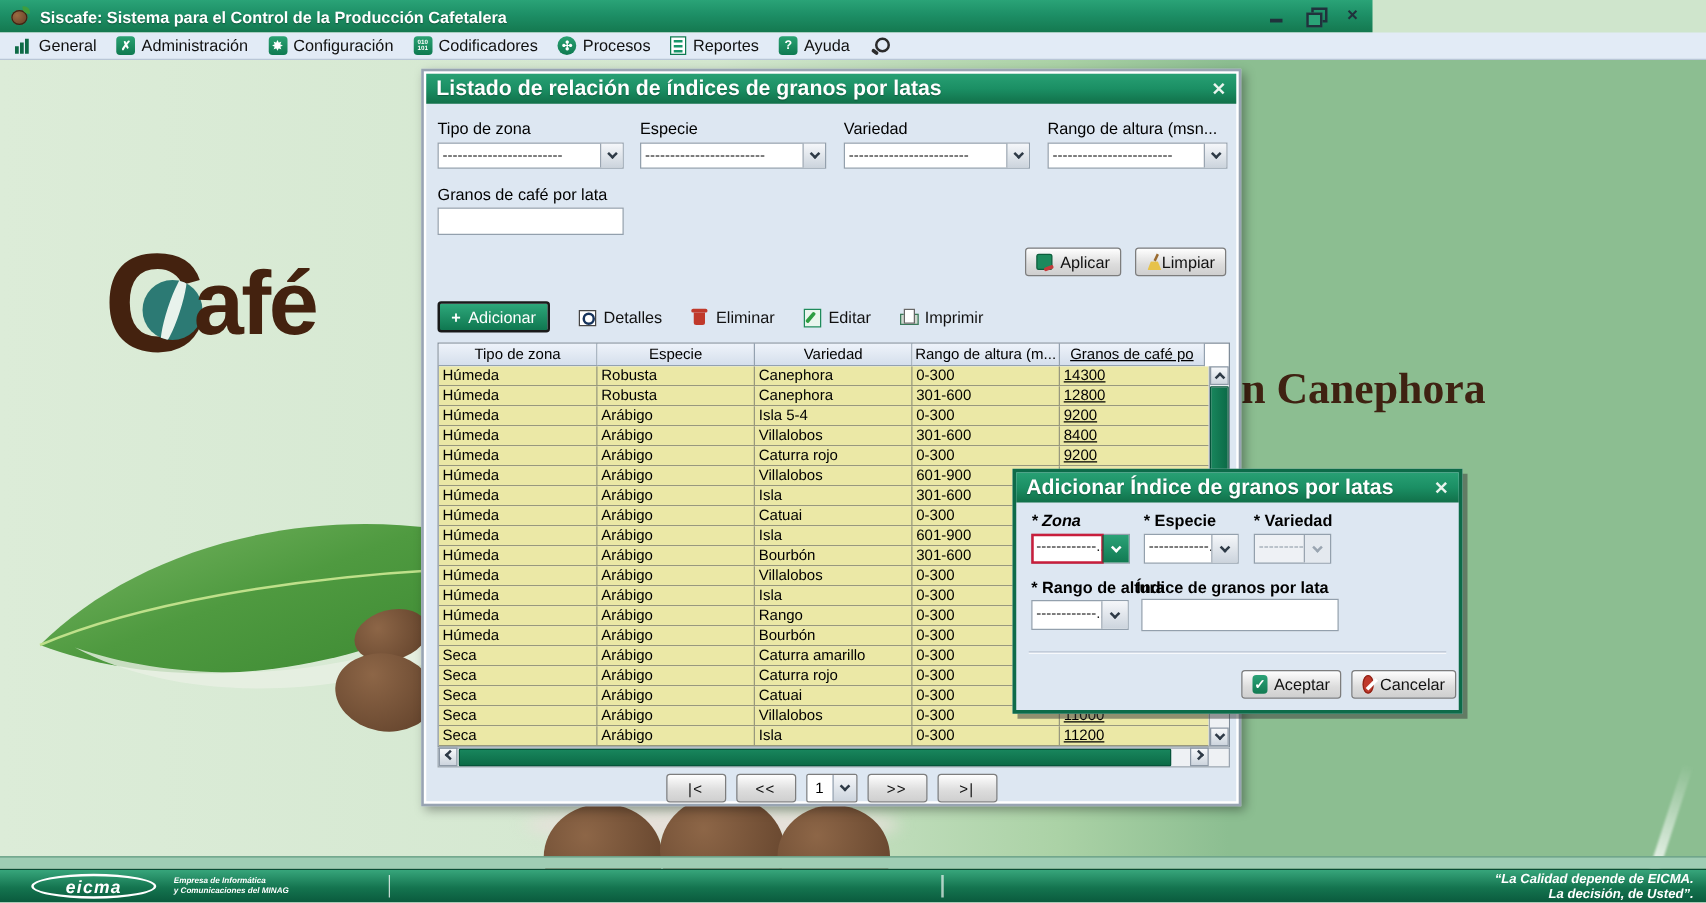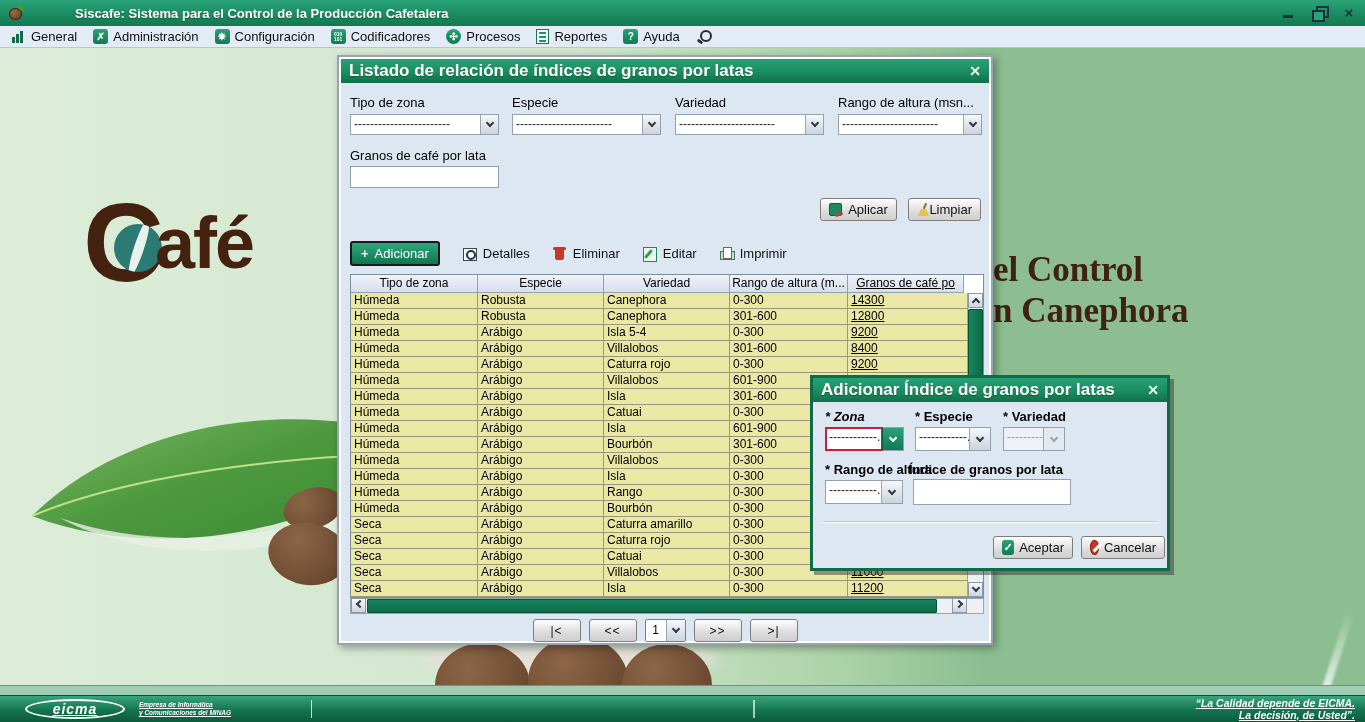--- a/index.html
+++ b/index.html
@@ -1,22 +1,22 @@
 <!DOCTYPE html>
 <html><head>
 <meta charset="utf-8">
 <style>
   * { margin:0; padding:0; box-sizing:border-box; }
   html,body { width:1365px; height:722px; overflow:hidden; font-family:"Liberation Sans", sans-serif; }
   .screen { position:relative; width:1365px; height:722px; background:#cfe5cc; }
 
   
-  .titlebar { position:absolute; left:0; top:0; width:1365px; height:26px;
+  .titlebar { position:absolute; left:0; top:0; width:1098px; height:26px;
     background:linear-gradient(180deg,#2aa377 0%,#1d8f66 45%,#14784f 100%);
-    display:flex; align-items:center; padding:0 8px;gap:43px; }
+    display:flex; align-items:center; padding:0 8px; }
   .titlebar .app-title { color:#fff; font-weight:bold; font-size:13px; margin-left:8px; text-shadow:0 1px 1px rgba(0,0,0,.35); }
   .bean-ico { width:16px; height:16px; position:relative; }
   .bean-ico .b { position:absolute; left:1px; top:3px; width:13px; height:12px; border-radius:50%;
     background:radial-gradient(circle at 35% 35%, #9c6b43, #5d3a22); box-shadow:inset 0 0 0 1px #3c2414; }
   .bean-ico .l { position:absolute; right:0; top:0; width:6px; height:6px; background:#3e9e3e; border-radius:0 80% 0 80%; }
   .win-controls { margin-left:auto; display:flex; align-items:center; gap:14px; }
   .wc { width:16px; height:14px; position:relative; cursor:default; }
   .wc-min::after { content:""; position:absolute; left:2px; bottom:2px; width:10px; height:3px; background:#20323c; }
   .wc-restore::before { content:""; position:absolute; left:5px; top:0; width:9px; height:8px; border:2px solid #20323c; background:transparent; }
   .wc-restore::after { content:""; position:absolute; left:1px; top:4px; width:9px; height:8px; border:2px solid #20323c; background:#2aa377; }
@@ -136,21 +136,21 @@
   .combo.disabled .chev { border-color:#9aa5b1; }
   .divider { position:absolute; left:10px; right:10px; top:143px; height:1px; background:#b9c4d2; box-shadow:0 1px 0 #fff; }
   .ok-ico { width:15px; height:15px; background:linear-gradient(180deg,#2ba277,#117a52); border-radius:3px;
     color:#fff; font-size:11px; font-weight:bold; display:flex; align-items:center; justify-content:center; }
   .no-ico { width:15px; height:15px; background:#c0392b; border-radius:50%; position:relative; box-shadow:inset 0 0 0 1px #8f2418; }
   .no-ico::after { content:""; position:absolute; left:2px; top:6px; width:11px; height:3px; background:#fff; transform:rotate(-45deg); }
 
   
   .footer { position:absolute; left:0; bottom:0; width:1365px; height:27px;
     background:linear-gradient(180deg,#37a57b 0%,#14744f 55%,#0a5a3d 100%); border-top:1px solid #0a4c34;
-    display:flex; align-items:center; color:#fff;text-decoration:underline; }
+    display:flex; align-items:center; color:#fff; }
   .eicma { margin-left:25px; width:100px; height:20px; border:2px solid #fff; border-radius:50%;
     display:flex; align-items:center; justify-content:center; font-weight:bold; font-style:italic; font-size:14px; letter-spacing:1px; }
   .org { margin-left:14px; font-size:6.5px; font-style:italic; font-weight:bold; line-height:8px; }
   .vdiv { width:1px; height:18px; background:rgba(255,255,255,.75); margin-left:80px; }
   .quote { margin-left:auto; margin-right:10px; text-align:right; font-size:10.5px; font-style:italic; font-weight:bold; line-height:12px; }
   .vdiv2 { width:2px; height:18px; background:rgba(255,255,255,.65); margin-left:auto; }
 </style>
 </head>
 <body>
 
@@ -213,21 +213,20 @@
       <span class="ic-search"></span>
     </div>
   </div>
 
   <div class="desktop">
     <div class="cafe-logo">
       <span class="cbig">C</span>
       <span class="bean"></span>
       <span class="rest">afé</span>
     </div>
-    <div class="slogan" style="left:993px; top:202px;">el Control</div>
     <div class="slogan" style="left:993px; top:243px;">n Canephora</div>
     <div class="leaf-wrap">
       <svg width="330" height="235" viewBox="0 0 330 235">
         <defs>
           <linearGradient id="lg" x1="0" y1="0" x2="1" y2="1">
             <stop offset="0" stop-color="#7ab764"></stop>
               <stop offset="0.5" stop-color="#4f9a40"></stop>
               <stop offset="1" stop-color="#3d8a33"></stop>
           </linearGradient>
         </defs>

